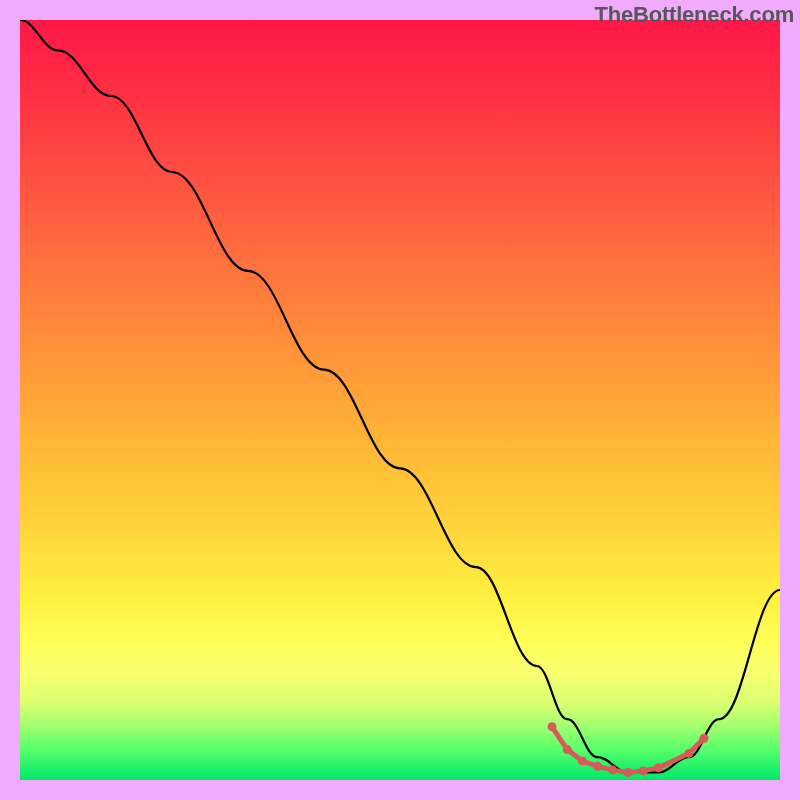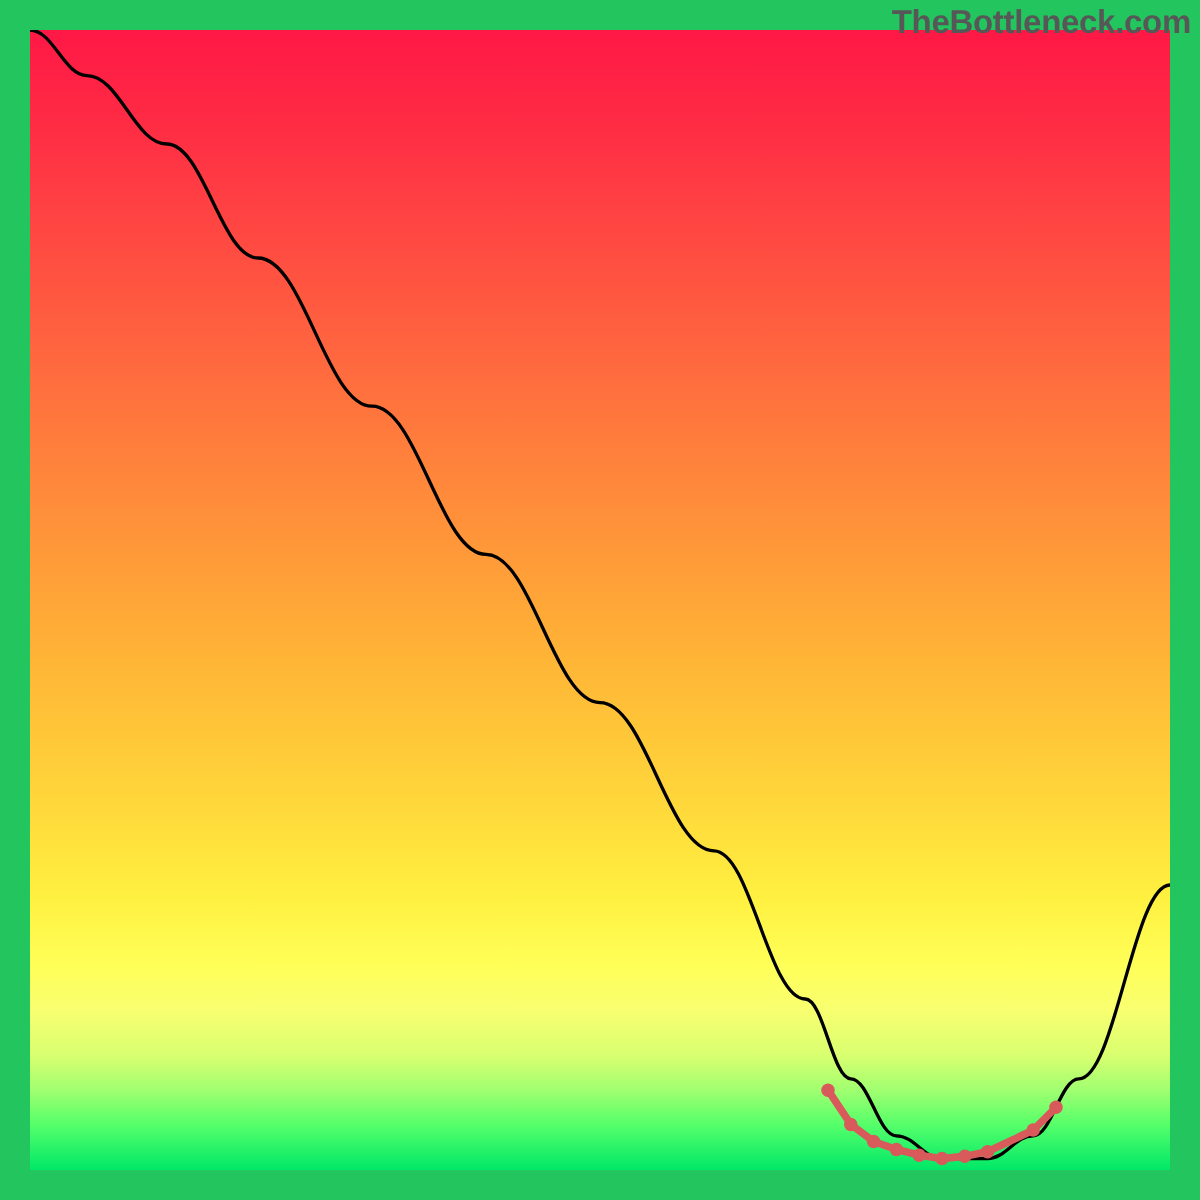--- a/index.html
+++ b/index.html
@@ -7,21 +7,21 @@
     padding: 0;
     width: 800px;
     height: 800px;
     overflow: hidden;
     font-family: Arial, Helvetica, sans-serif;
   }
   .chart-container {
     position: relative;
     width: 800px;
     height: 800px;
-    background: #22c55e;
+    background: #f0abfc;
   }
   .plot-area {
     position: absolute;
     left: 20px;
     top: 20px;
     width: 760px;
     height: 760px;
     background: linear-gradient(
       to bottom,
       #ff1846 0%,

